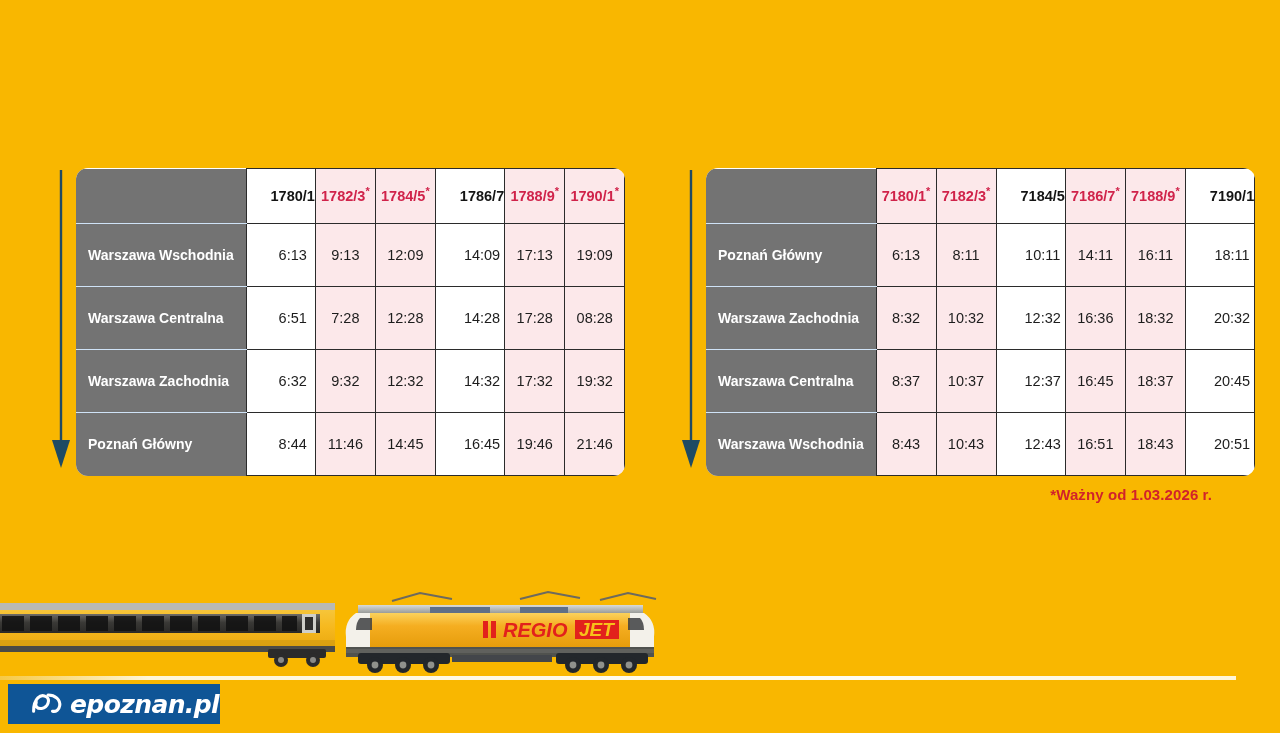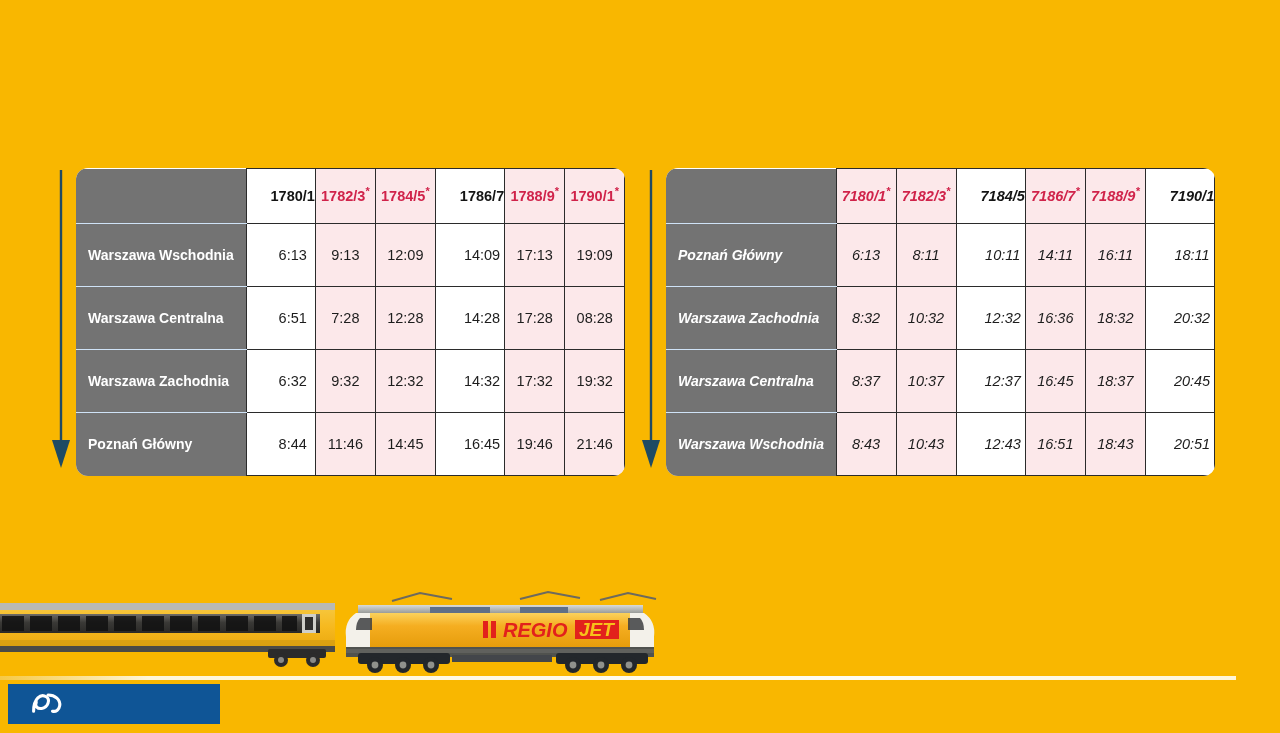--- a/index.html
+++ b/index.html
@@ -8,21 +8,21 @@
     width:1280px;height:733px;
     background:#f9b700;
     font-family:"Liberation Sans", sans-serif;
     overflow:hidden;position:relative;
   }
   .stage{position:absolute;inset:0;}
 
   
   .tt-wrap{position:absolute;display:flex;align-items:flex-start;}
   .tt-left{left:46px;top:168px;}
-  .tt-right{left:636px;top:168px;font-style:italic;}
+  .tt-right{left:676px;top:168px;}
 
   .arrow{width:30px;height:305px;position:relative;flex:0 0 auto;}
   .arrow svg{display:block;}
 
   .table{
     border-radius:12px;overflow:hidden;
     background:#ffffff;
     box-shadow:0 0 0 0 rgba(0,0,0,0);
   }
   table.grid{border-collapse:collapse;table-layout:fixed;}
@@ -227,20 +227,21 @@
             <td class="c-white">12:43</td>
             <td class="c-pink">16:51</td>
             <td class="c-pink">18:43</td>
             <td class="c-white">20:51</td>
           </tr>
         </tbody>
       </table>
     </div>
   </div>
 
+  <div class="footnote">*Ważny od 1.03.2026 r.</div>
 
   <div class="train">
     <svg width="1280" height="95" viewBox="0 0 1280 95">
       <defs>
         <linearGradient id="coachBody" x1="0" y1="0" x2="0" y2="1">
           <stop offset="0%" stop-color="#f6c53a"></stop>
           <stop offset="40%" stop-color="#f6b91f"></stop>
           <stop offset="100%" stop-color="#e8a50c"></stop>
         </linearGradient>
         <linearGradient id="winStrip" x1="0" y1="0" x2="0" y2="1">
@@ -347,15 +348,16 @@
     </svg>
   </div>
 
   <div class="rail"></div>
 
   <div class="logo">
     <svg class="mark" viewBox="0 0 40 28">
       <path d="M4 22 C4 8 12 2 18 6 C23 9 20 18 13 19 C8 19.7 5 16 7 12" fill="none" stroke="#ffffff" stroke-width="3.4" stroke-linecap="round"></path>
       <path d="M20 4 C28 4 34 9 33 16 C32.4 20 29 23 25 22" fill="none" stroke="#ffffff" stroke-width="3.4" stroke-linecap="round"></path>
     </svg>
+    <span class="wm">epoznan.pl</span>
   </div>
 
 </div>
 
 </body></html>

